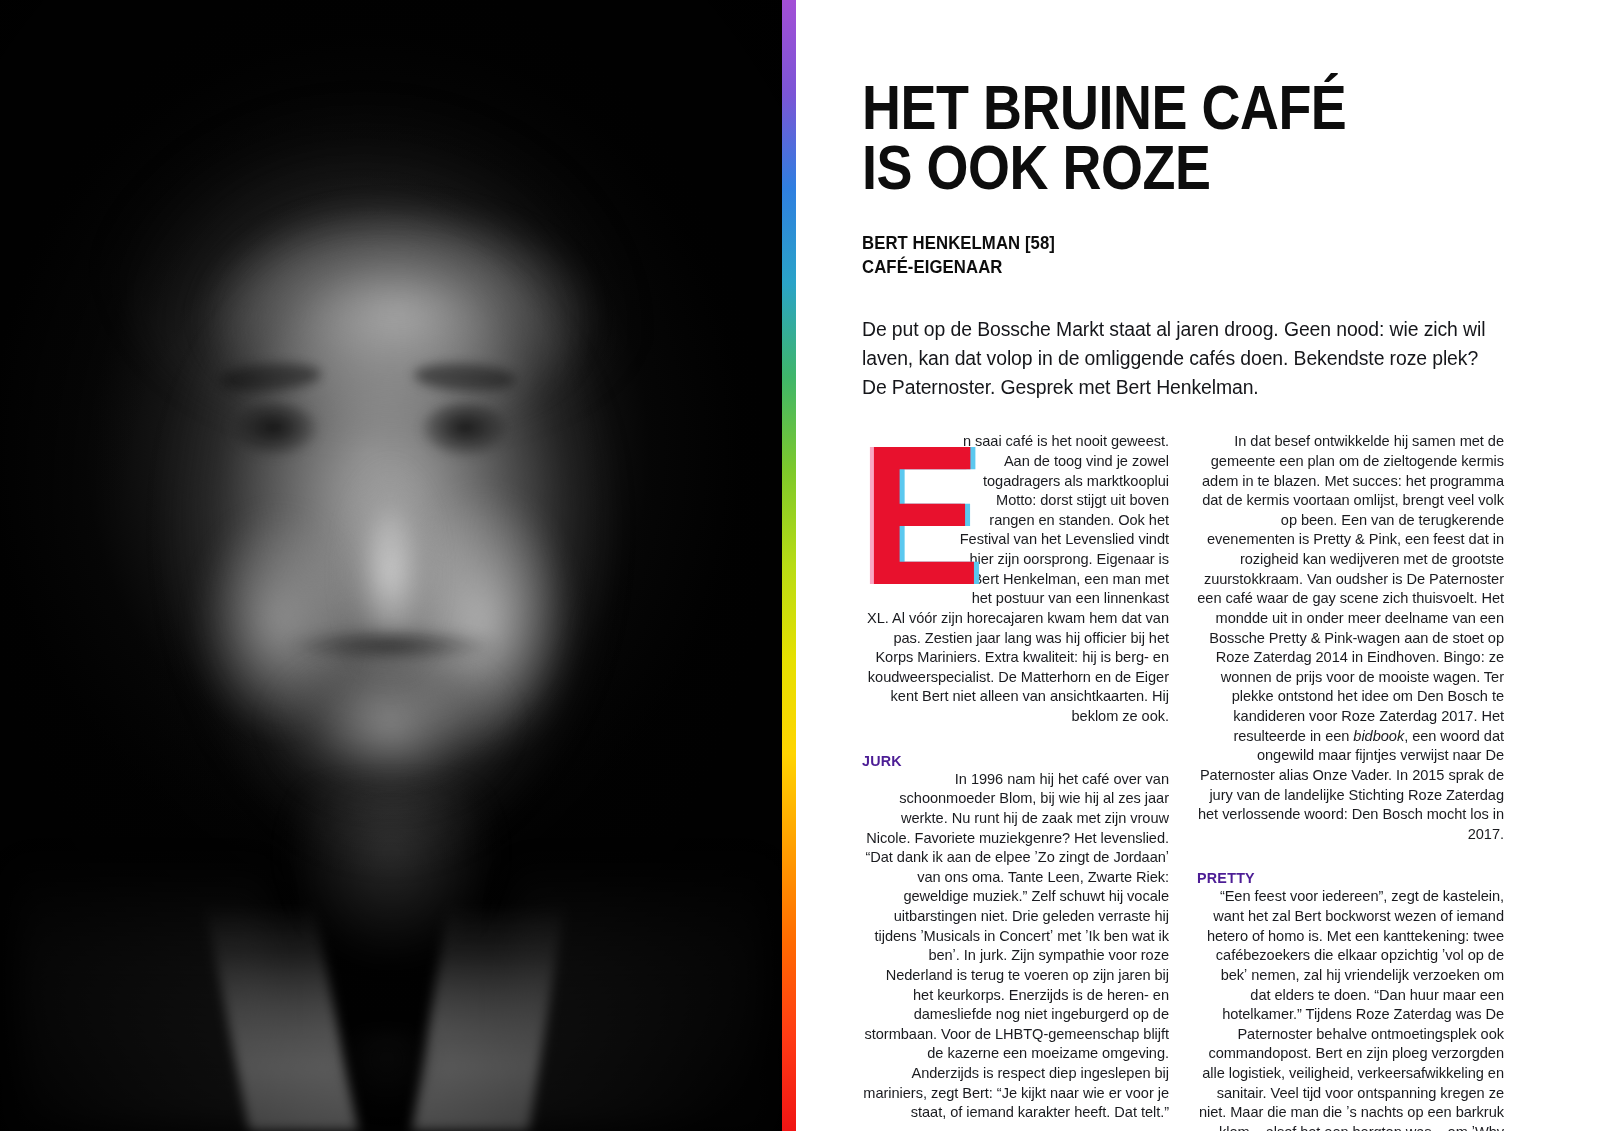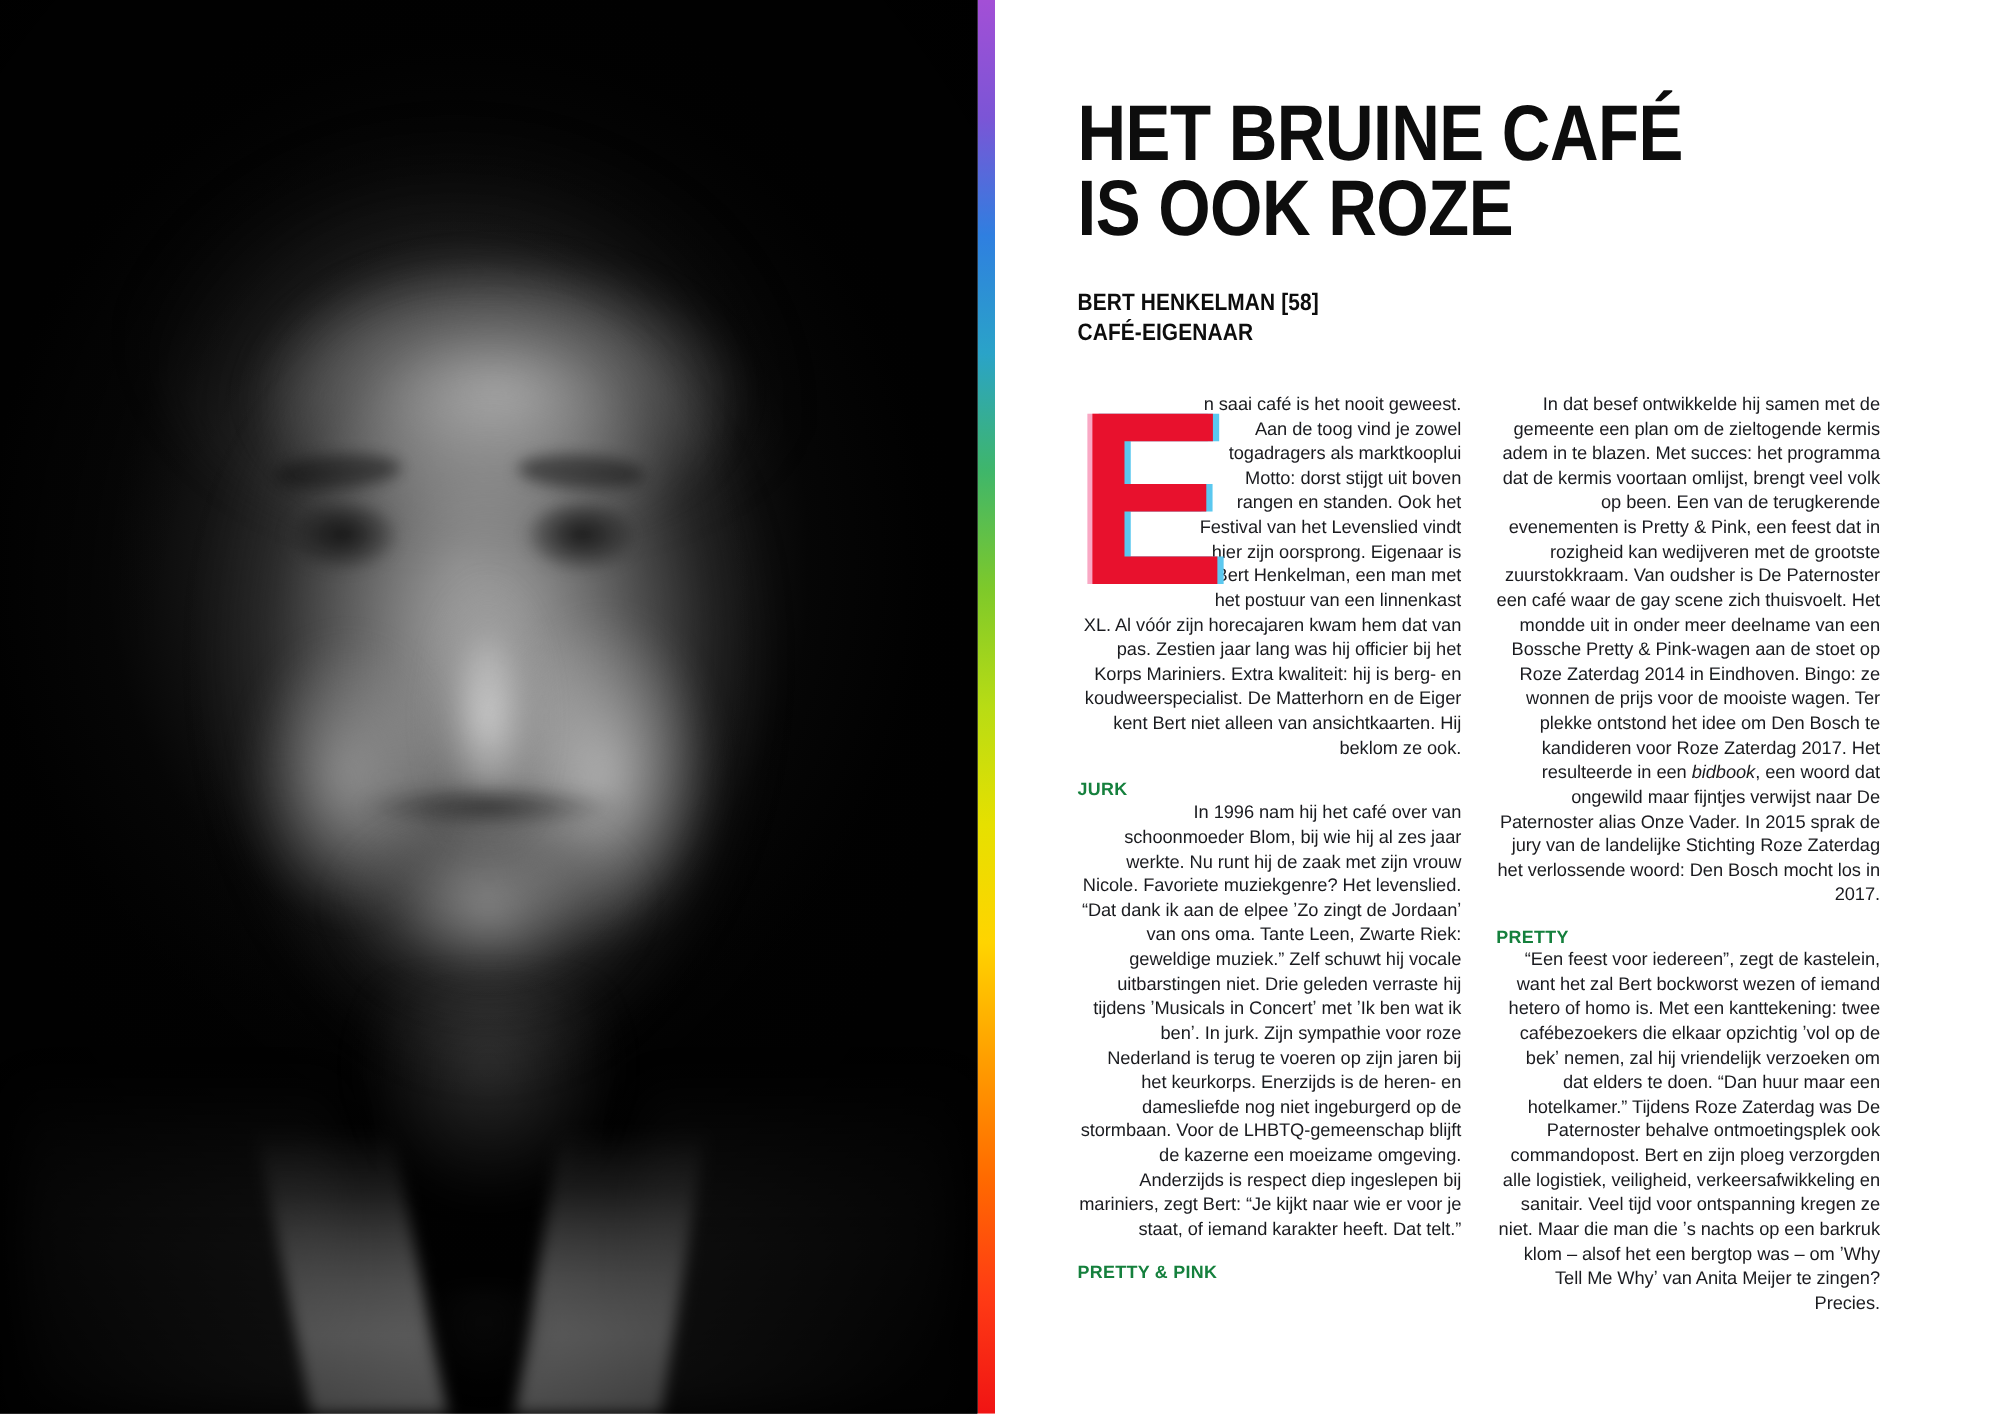--- a/index.html
+++ b/index.html
@@ -220,22 +220,22 @@
     line-height:1.345;
     color:#1a1b1f;
     letter-spacing:-0.05px;
     text-align:right;
   }
 
   .sec-head {
     font-size:14.3px;
     font-weight:700;
     letter-spacing:0.25px;
-    color:#15803d;
-    margin-top:15px;
+    color:#4c1d95;
+    margin-top:26px;
     margin-bottom:1px;
   }
 
   em { font-style:italic; }
 
   
   .dropcap-wrap {
     position:relative;
     float:left;
     width:79px;
@@ -296,20 +296,21 @@
     <h1 class="headline">
       <span class="hl-line">HET BRUINE CAFÉ</span>
       <span class="hl-line">IS OOK ROZE</span>
     </h1>
 
     <div class="byline">
       <span>BERT HENKELMAN [58]</span>
       <span>CAFÉ-EIGENAAR</span>
     </div>
 
+    <p class="lead">De put op de Bossche Markt staat al jaren droog. Geen nood: wie zich wil laven, kan dat volop in de omliggende cafés doen. Bekendste roze plek? De Paternoster. Gesprek met Bert Henkelman.</p>
 
     <div class="columns">
 
       <div class="col">
 
         <div class="firstpara">
           <div class="dropcap-wrap">
             <span class="dc dc-pink">E</span>
             <span class="dc dc-cyan">E</span>
             <span class="dc dc-red">E</span>

